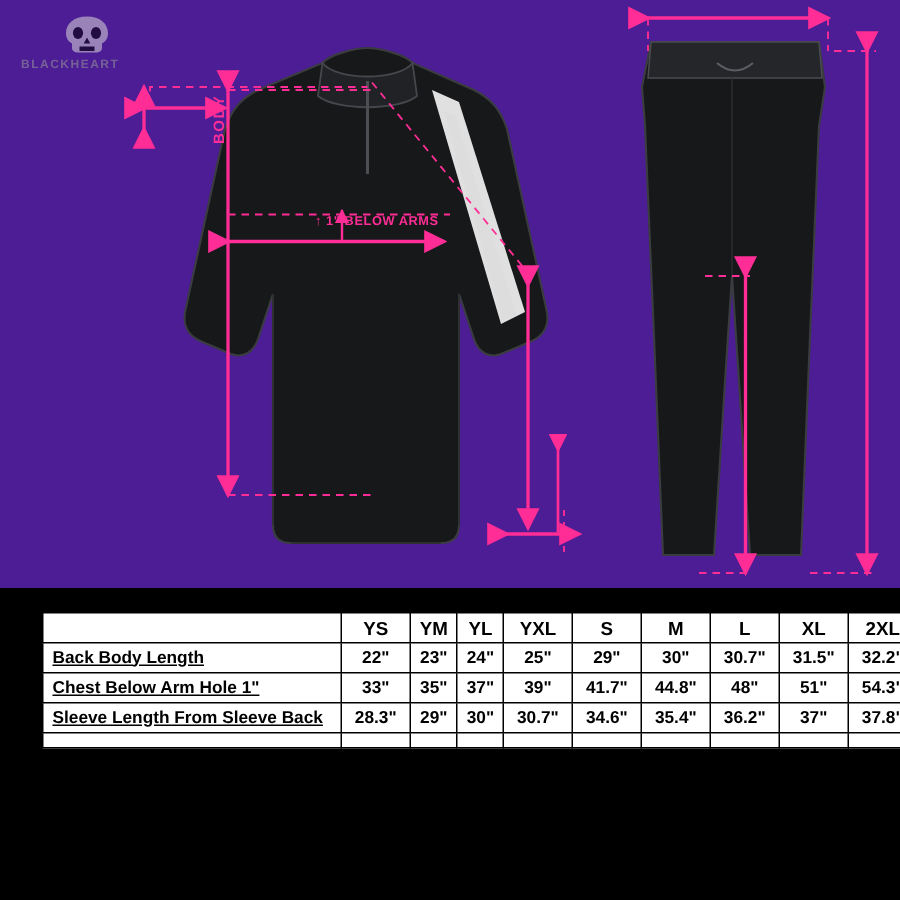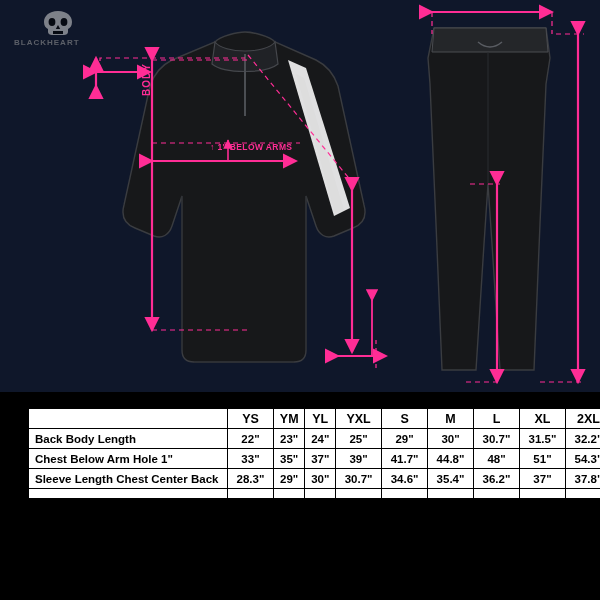--- a/index.html
+++ b/index.html
@@ -1,20 +1,20 @@
 <!DOCTYPE html>
 <html><head>
 <meta charset="utf-8">
 <style>
   html,body{margin:0;padding:0;background:#000;}
   body{width:600px;height:600px;overflow:hidden;font-family:"Liberation Sans",sans-serif;}
   .page{position:relative;width:600px;height:600px;background:#000;}
 
   
-  .illus{position:relative;width:600px;height:392px;background:#0f172a;overflow:hidden;}
+  .illus{position:relative;width:600px;height:392px;background:#4c1d95;overflow:hidden;}
 
   .logo{position:absolute;left:10px;top:10px;width:96px;height:46px;opacity:.55;}
   .logo .skull{position:absolute;left:30px;top:0;width:36px;height:26px;}
   .logo .word{position:absolute;left:4px;top:28px;font-size:8px;letter-spacing:1px;color:#9a9a9a;font-weight:bold;}
 
   
   .jacket{position:absolute;left:120px;top:20px;width:250px;height:360px;}
   .pants{position:absolute;left:400px;top:14px;width:180px;height:372px;}
 
   svg{display:block;}
@@ -22,21 +22,21 @@
   .mag{position:absolute;color:#ff2d95;font-weight:bold;letter-spacing:.3px;}
   .lbl-body{left:141px;top:96px;font-size:10px;transform:rotate(-90deg);transform-origin:left top;letter-spacing:1px;}
   .lbl-below{left:210px;top:142px;font-size:8.5px;letter-spacing:.4px;}
   .lbl-chest{left:176px;top:172px;font-size:9.5px;text-align:center;line-height:11px;letter-spacing:.4px;}
 
   
   .table-wrap{position:absolute;left:8px;top:408px;width:584px;margin-left:20px;}
   table{border-collapse:collapse;width:584px;background:#fff;color:#000;
         font-family:"Liberation Sans",sans-serif;}
   th,td{border:1px solid #000;font-size:11.5px;font-weight:bold;height:19px;text-align:center;padding:0;}
-  th.blank,td.rowlabel{text-align:left;padding-left:6px;width:192px;}
+  th.blank,td.rowlabel{text-align:left;padding-left:6px;width:192px;text-decoration:underline;}
   thead th{font-size:12.5px;}
   tr.spacer td{height:9px;border-left:1px solid #000;border-right:1px solid #000;}
 </style>
 </head>
 <body>
 
 <div class="page">
 
   <div class="illus">
 
@@ -170,21 +170,21 @@
           <td>35"</td>
           <td>37"</td>
           <td>39"</td>
           <td>41.7"</td>
           <td>44.8"</td>
           <td>48"</td>
           <td>51"</td>
           <td>54.3"</td>
         </tr>
         <tr>
-          <td class="rowlabel">Sleeve Length Chest Center Back</td>
+          <td class="rowlabel">Sleeve Length From Sleeve Back</td>
           <td>28.3"</td>
           <td>29"</td>
           <td>30"</td>
           <td>30.7"</td>
           <td>34.6"</td>
           <td>35.4"</td>
           <td>36.2"</td>
           <td>37"</td>
           <td>37.8"</td>
         </tr>

